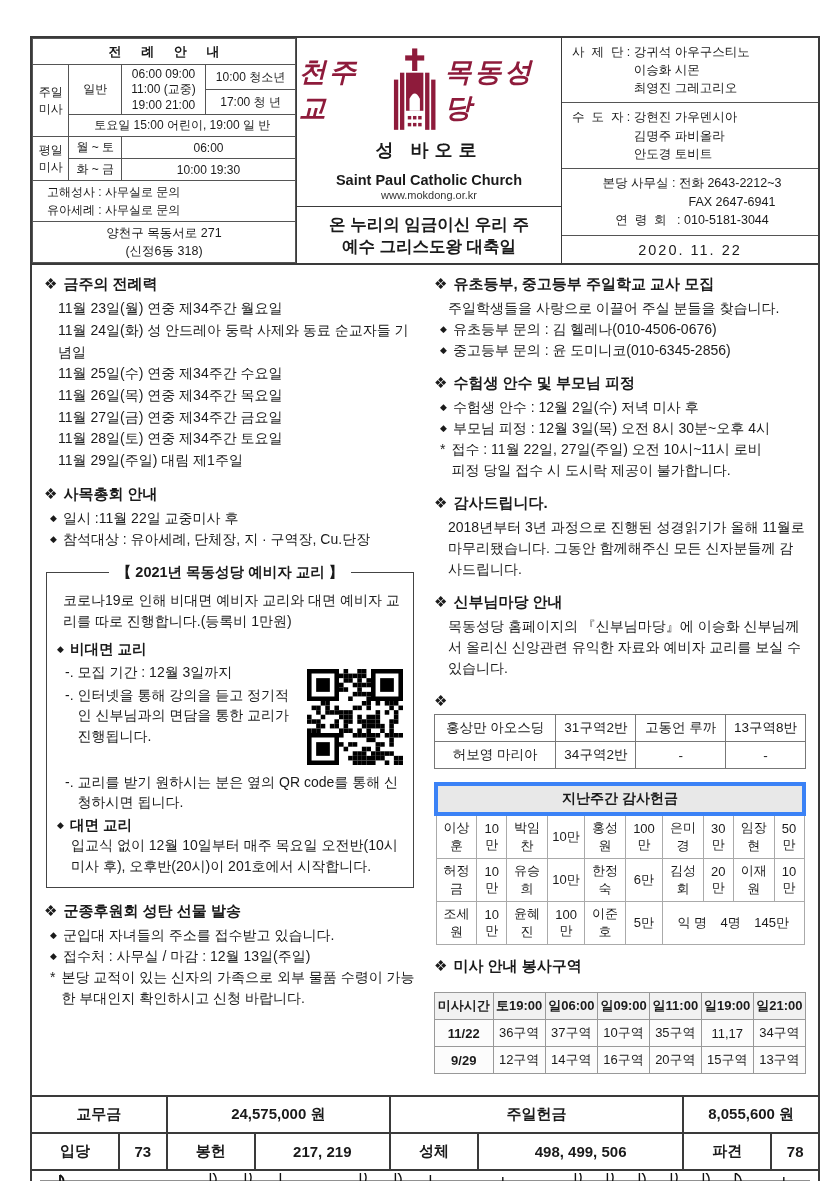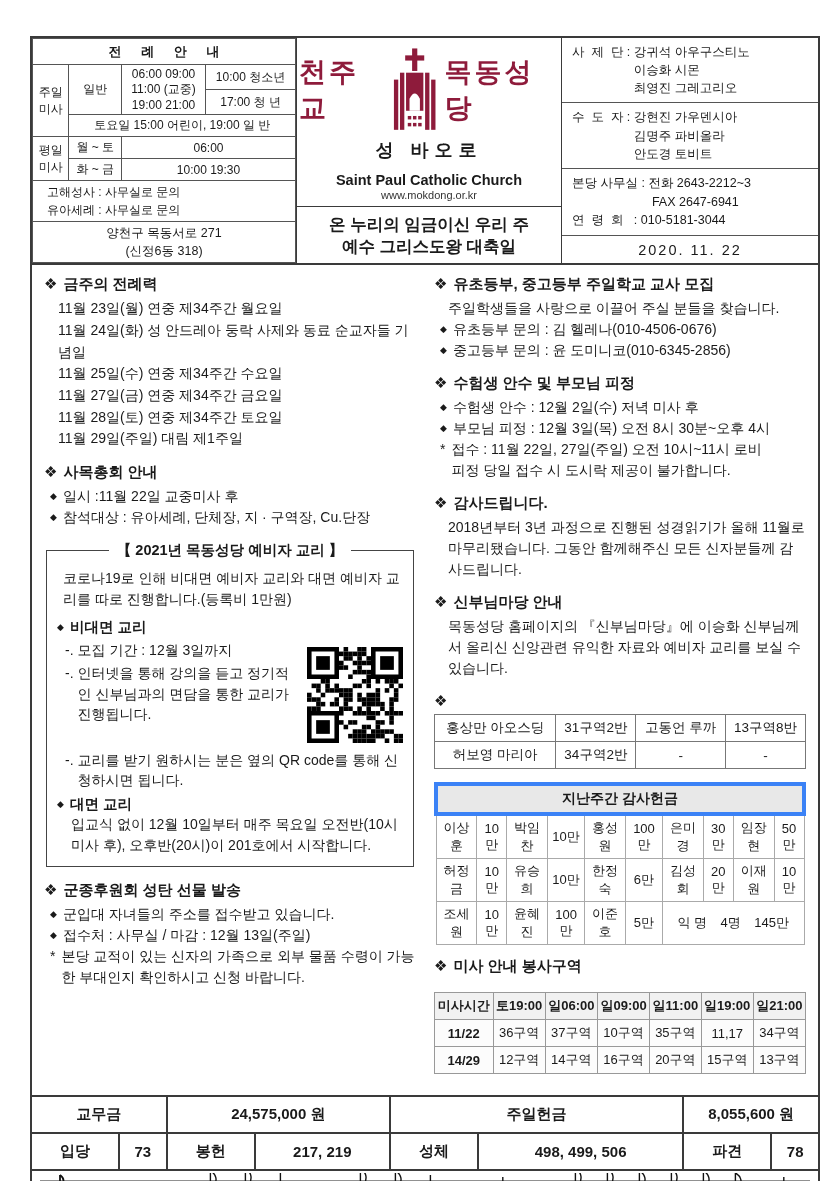--- a/index.html
+++ b/index.html
@@ -1,36 +1,36 @@
 <!DOCTYPE html>
 <html><head>
 <meta charset="utf-8">
 <style>
   * { margin:0; padding:0; box-sizing:border-box; }
   html,body { background:#ffffff; }
   body { font-family:"Liberation Sans","DejaVu Sans",sans-serif; color:#1a1a1a; }
   .page { width:835px; min-height:1181px; margin:0 auto; padding:36px 15px 10px 30px; background:#fff; }
   .pre  { white-space:pre-line; }
-  .prew { white-space:pre-wrap; }
+  .prew { white-space:pre-wrap;text-align:center; }
 
   
   .header { display:flex; border:2px solid #3a3a3a; }
   .h-left { width:265px; border-right:1.5px solid #3a3a3a; }
   .h-mid  { width:265px; border-right:1.5px solid #3a3a3a; display:flex; flex-direction:column; }
   .h-right{ flex:1; display:flex; flex-direction:column; }
 
   table.sched { width:100%; height:100%; border-collapse:collapse; font-size:12px; text-align:center; }
   table.sched td { border:1px solid #555; padding:2px 3px; vertical-align:middle; }
   table.sched .t-title { font-weight:bold; letter-spacing:8px; font-size:13px; padding:4px 0 3px 8px; }
   .sched-note { text-align:left; padding-left:14px !important; line-height:1.5; }
   .sched-addr { line-height:1.45; font-size:12.5px; }
 
   .logo-top { flex:1; display:flex; flex-direction:column; align-items:center; justify-content:center; padding:6px 2px 4px; }
   .logo-row { display:flex; align-items:center; justify-content:center; gap:2px; }
-  .logo-word { color:#8E1B3B; font-weight:bold; font-size:27px; letter-spacing:3px; }
+  .logo-word { color:#8E1B3B; font-weight:bold; font-size:27px; letter-spacing:3px;font-style:italic; }
   .logo-patron { font-size:18px; font-weight:bold; letter-spacing:6px; margin-top:2px; }
   .logo-eng { font-size:14.5px; font-weight:bold; margin-top:10px; }
   .logo-web { font-size:11px; color:#333; margin-top:1px; }
   .feast { border-top:1.5px solid #3a3a3a; padding:6px 2px; text-align:center;
            font-weight:bold; font-size:16.5px; line-height:1.35; }
 
   .inf-row { border-bottom:1px solid #555; padding:5px 6px 5px 10px; font-size:12.5px; line-height:1.45; display:flex; }
   .inf-label { font-weight:normal; white-space:pre; }
   .inf-office { border-bottom:1px solid #555; padding:5px 6px 5px 10px; font-size:12.5px; line-height:1.5; }
   .inf-date { flex:1; display:flex; align-items:center; justify-content:center; font-size:14.5px; letter-spacing:2px; }
@@ -185,20 +185,21 @@
     <div class="col">
 
       <div class="sec">
         <div class="sec-title">
           <span>❖</span>
           <span>금주의 전례력</span>
         </div>
         <div class="cal-item">11월 23일(월) 연중 제34주간 월요일</div>
         <div class="cal-item">11월 24일(화) 성 안드레아 둥락 사제와 동료 순교자들 기념일</div>
         <div class="cal-item">11월 25일(수) 연중 제34주간 수요일</div>
+        <div class="cal-item">11월 26일(목) 연중 제34주간 목요일</div>
         <div class="cal-item">11월 27일(금) 연중 제34주간 금요일</div>
         <div class="cal-item">11월 28일(토) 연중 제34주간 토요일</div>
         <div class="cal-item">11월 29일(주일) 대림 제1주일</div>
       </div>
 
       <div class="sec">
         <div class="sec-title">
           <span>❖</span>
           <span>사목총회 안내</span>
         </div>
@@ -567,21 +568,21 @@
           <tr>
             <td>11/22</td>
             <td>36구역</td>
             <td>37구역</td>
             <td>10구역</td>
             <td>35구역</td>
             <td>11,17</td>
             <td>34구역</td>
           </tr>
           <tr>
-            <td>14/29</td>
+            <td>9/29</td>
             <td>12구역</td>
             <td>14구역</td>
             <td>16구역</td>
             <td>20구역</td>
             <td>15구역</td>
             <td>13구역</td>
           </tr>
         </tbody>
           </table>
       </div>

